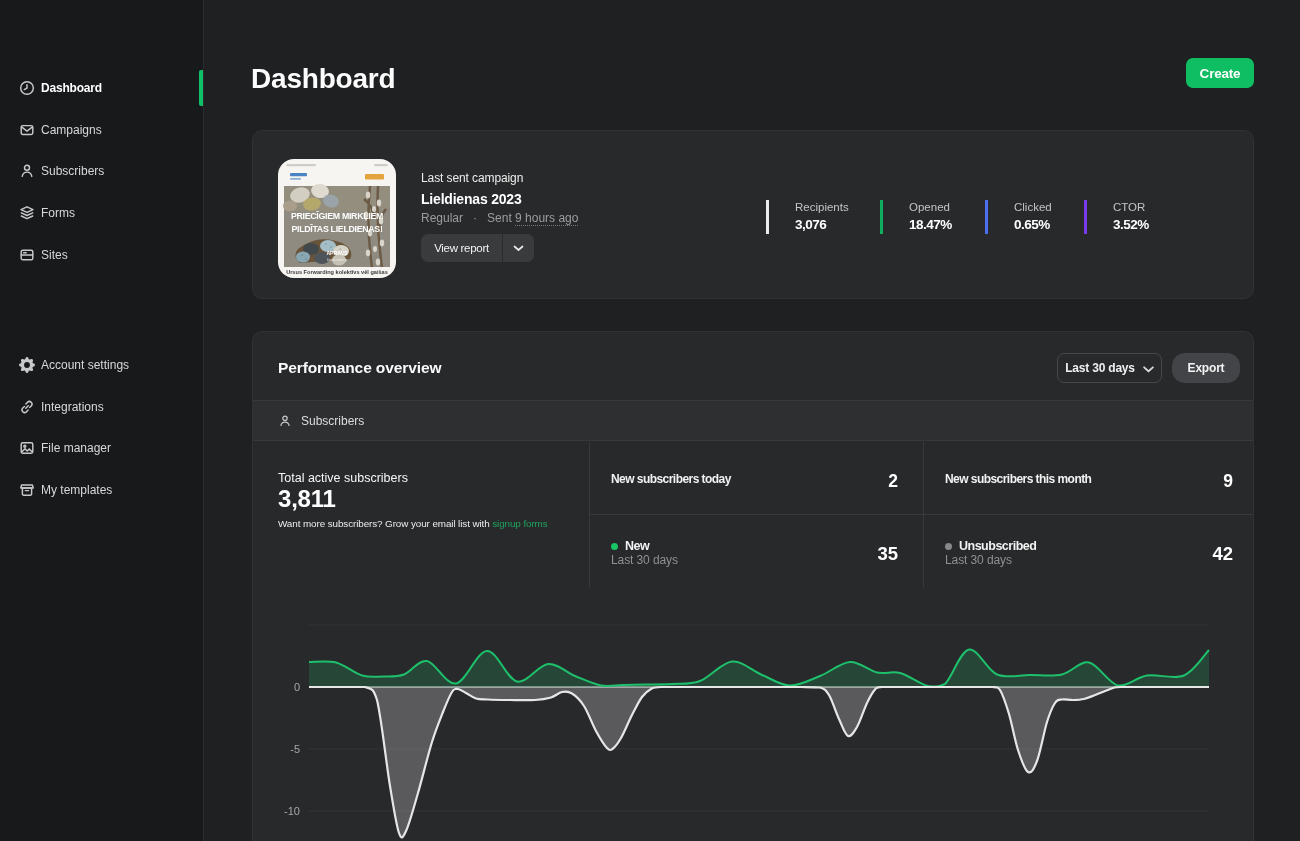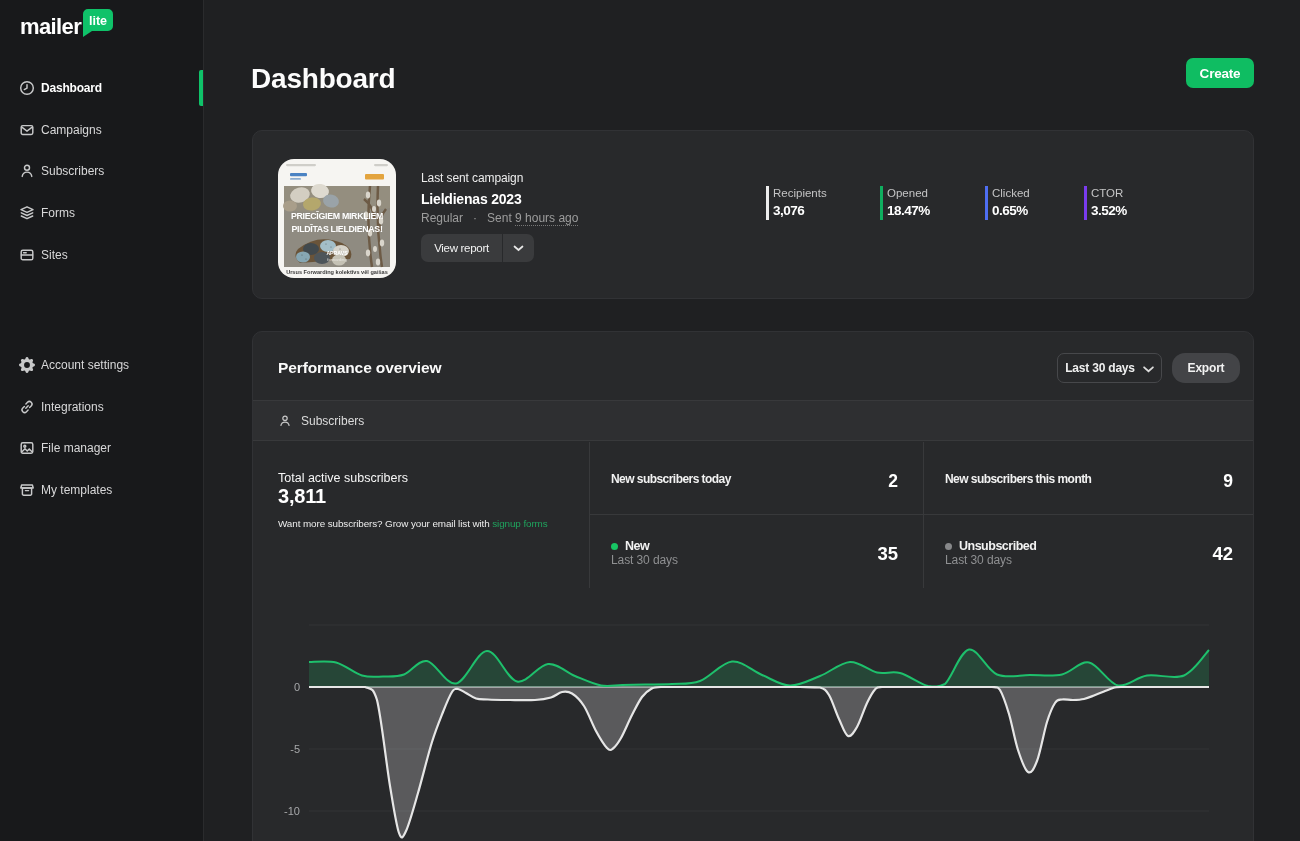--- a/index.html
+++ b/index.html
@@ -15,49 +15,44 @@
 #c1{top:130px;height:169px}
 #c2{top:331px;height:560px}
 #thumb{position:absolute;left:25px;top:28px;width:118px;height:119px;border-radius:16px;overflow:hidden}
 .lsc{position:absolute;left:168px;top:40px;font-size:12px;color:#ededed;font-weight:400;letter-spacing:-.1px}
 .ttl{position:absolute;left:168px;top:60px;font-size:14px;color:#fff;font-weight:700;letter-spacing:-.2px}
 .meta{position:absolute;left:168px;top:80px;font-size:12px;color:#9d9d9d;font-weight:400}
 .meta u{text-decoration:underline dotted #777;text-underline-offset:3px}
 .vrb{position:absolute;left:168px;top:103px;height:28px;display:flex}
 .vrb .b1{width:81px;background:#3a3b3d;border-radius:7px 0 0 7px;color:#f2f2f2;font-size:11.5px;font-weight:400;letter-spacing:-.3px;display:flex;align-items:center;justify-content:center}
 .vrb .b2{width:31px;background:#3a3b3d;border-radius:0 7px 7px 0;margin-left:1px;display:flex;align-items:center;justify-content:center}
-.st{position:absolute;top:55px;height:34px;border-left:3px solid;padding-left:4px}
+.st{position:absolute;top:69px;height:34px;border-left:3px solid;padding-left:26px}
 .st .l{font-size:11.5px;color:#c4c4c5;font-weight:400;line-height:13px;margin-top:1px}
 .st .v{font-size:13.5px;color:#fff;font-weight:700;line-height:16px;margin-top:3px;letter-spacing:-.5px}
 #po{position:absolute;left:25px;top:27px;font-size:15.5px;font-weight:700;color:#fafafa;letter-spacing:-.1px}
 #l30{position:absolute;left:804px;top:21px;width:105px;height:30px;border:1px solid #47484b;border-radius:7px;color:#f0f0f0;font-size:12px;font-weight:700;letter-spacing:-.2px;display:flex;align-items:center;justify-content:center}
 #exp{position:absolute;left:919px;top:21px;width:68px;height:30px;background:#434447;border-radius:13px;color:#f2f2f2;font-size:12px;font-weight:700;letter-spacing:-.2px;display:flex;align-items:center;justify-content:center}
 #tabs{position:absolute;left:0;top:68px;width:1000px;height:41px;background:#2e2f31;border-top:1px solid #38393b;border-bottom:1px solid #38393b;display:flex;align-items:center;padding-left:25px;color:#dcdcdc;font-size:12px;font-weight:400}
 #tabs svg{margin-right:9px}
 .vd{position:absolute;top:110px;width:1px;height:146px;background:#38393b}
 #hd{position:absolute;left:336px;top:182px;width:664px;height:1px;background:#38393b}
 .cell-l{position:absolute;left:25px;top:131px;width:300px}
 .cell-l .t{position:absolute;top:8px;font-size:12.5px;font-weight:400;color:#f7f7f7;letter-spacing:0;white-space:nowrap}
-.cell-l .n{position:absolute;top:22px;font-size:20px;font-weight:700;color:#fff;letter-spacing:-.2px}
+.cell-l .n{position:absolute;top:22px;font-size:24px;font-weight:700;color:#fff;letter-spacing:-.2px}
 .cell-l .s{position:absolute;top:55px;font-size:9.9px;font-weight:400;color:#ededed;letter-spacing:-.1px;white-space:nowrap}
 .cell-l .s a{color:#1fa35d;text-decoration:none}
 .r1l{position:absolute;font-size:12px;font-weight:700;color:#f2f2f2;top:140px;letter-spacing:-.55px}
 .r1v{position:absolute;font-size:17.5px;font-weight:700;color:#fff;top:139px;text-align:right}
 .r2{position:absolute;top:207px}
 .r2 .a{font-size:12.5px;font-weight:700;color:#f2f2f2;display:flex;align-items:center;letter-spacing:-.5px}
 .r2 .a .dot{width:7px;height:7px;border-radius:50%;margin-right:7px}
 .r2 .b{font-size:12px;color:#8f9092;margin-top:0;margin-left:0;letter-spacing:-.1px}
 .r2v{position:absolute;font-size:18.5px;font-weight:700;color:#fff;top:211px;text-align:right}
 </style></head><body>
 <div id="sidebar">
- <div class="abs" style="left:20px;top:8px"><svg width="130" height="32" viewBox="0 0 130 32">
-  <text x="0" y="26" font-size="22" font-weight="bold" fill="#fff" letter-spacing="-0.6">mailer</text>
-  <path d="M68 1h20a5 5 0 015 5v12a5 5 0 01-5 5H72l-9 6V6a5 5 0 015-5z" fill="#0fc269"></path>
-  <text x="78" y="16.8" font-size="12.5" font-weight="bold" fill="#fff" text-anchor="middle">lite</text>
-      </svg></div>
  <div id="actbar"></div>
  <div class="nav on" style="top:71px"><svg width="16" height="16" viewBox="0 0 16 16" fill="none" stroke="#c8c9ca" stroke-width="1.45" stroke-linecap="round">
         <circle cx="8" cy="8" r="6.3"></circle>
         <path d="M8 4.6V8L5.3 9.6"></path>
       </svg>Dashboard</div>
 <div class="nav" style="top:113px"><svg width="16" height="16" viewBox="0 0 16 16" fill="none" stroke="#c8c9ca" stroke-width="1.45" stroke-linecap="round">
         <rect x="2.2" y="3.6" width="11.6" height="8.8" rx="1.6"></rect>
         <path d="M2.8 5.2 8 9l5.2-3.8"></path>
       </svg>Campaigns</div>
 <div class="nav" style="top:154px"><svg width="16" height="16" viewBox="0 0 16 16" fill="none" stroke="#c8c9ca" stroke-width="1.45" stroke-linecap="round">

